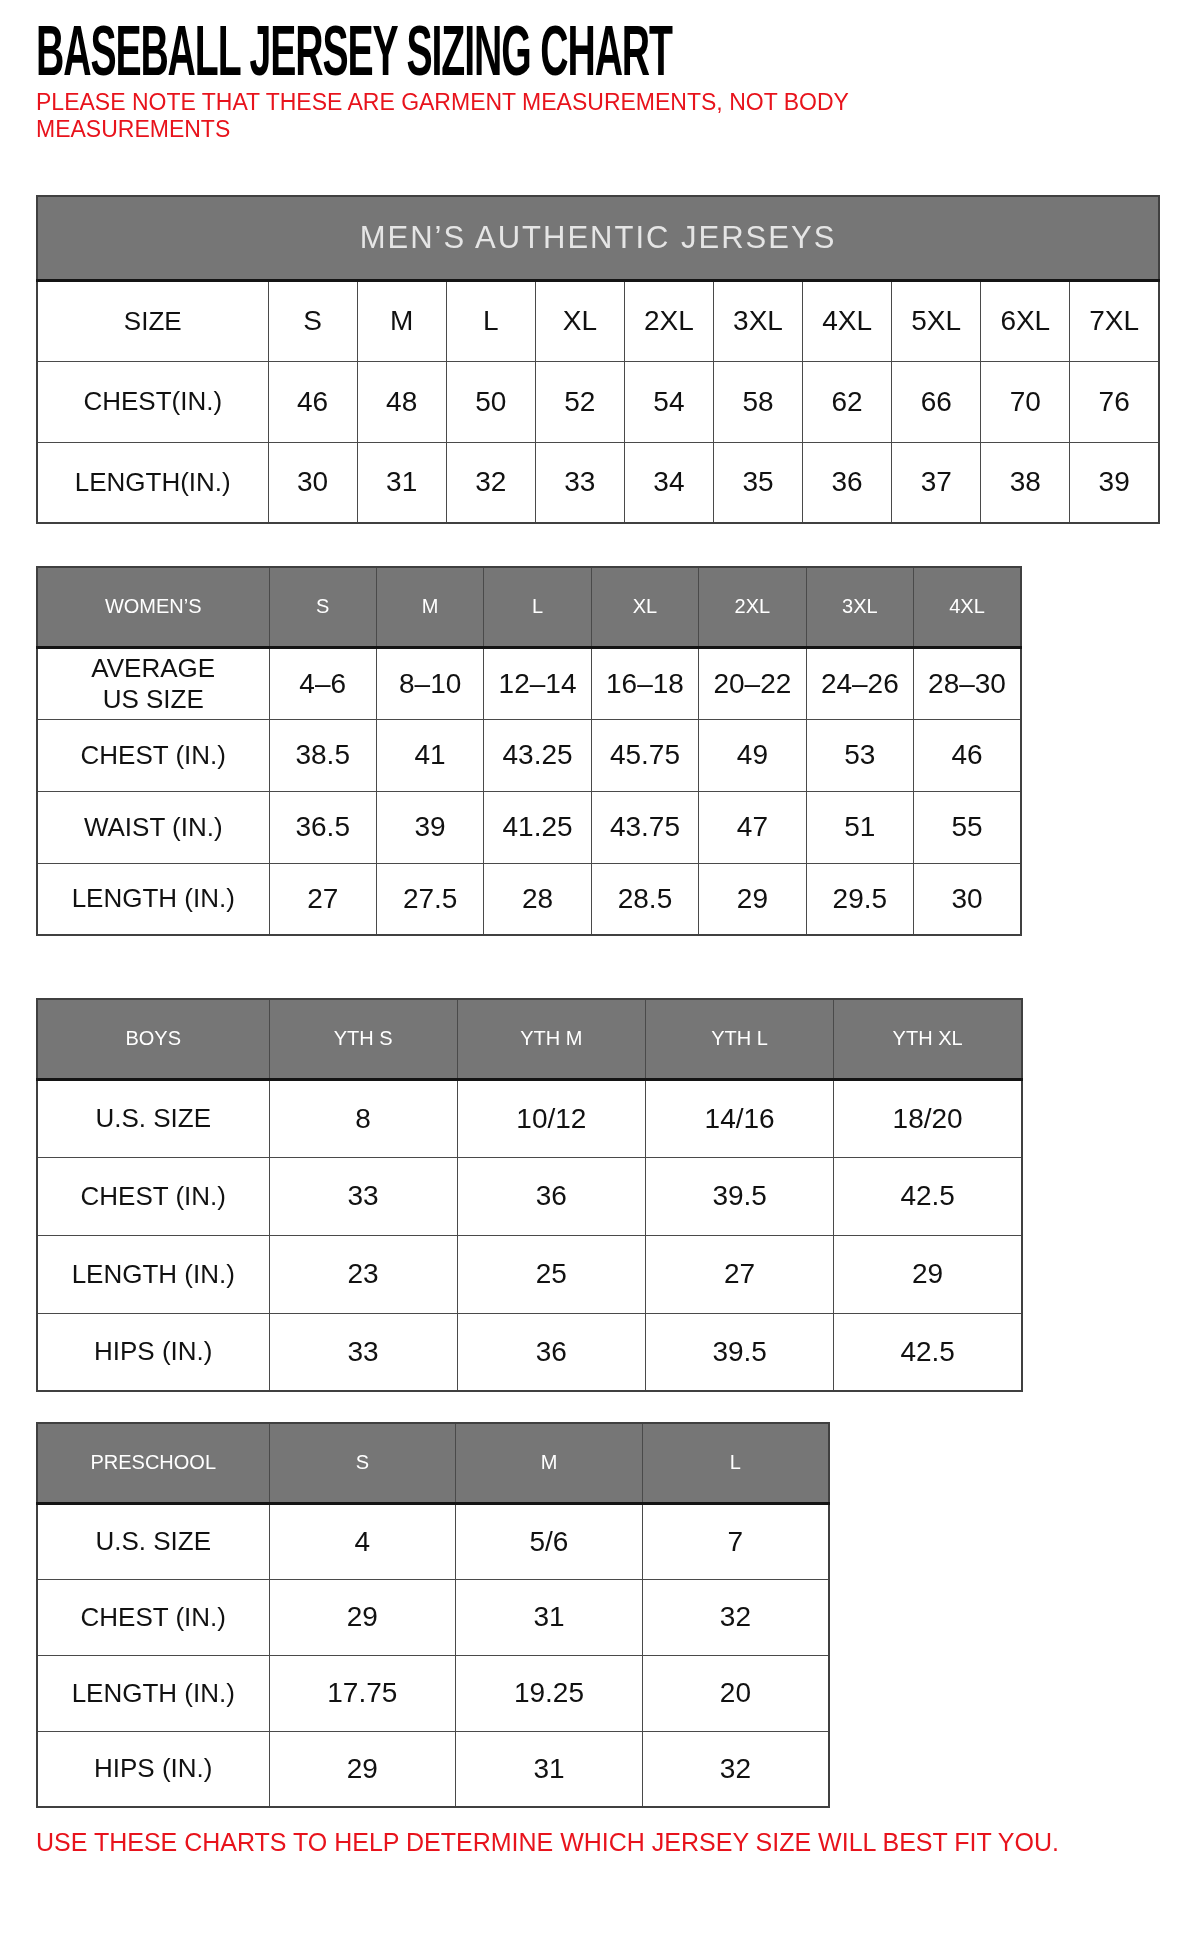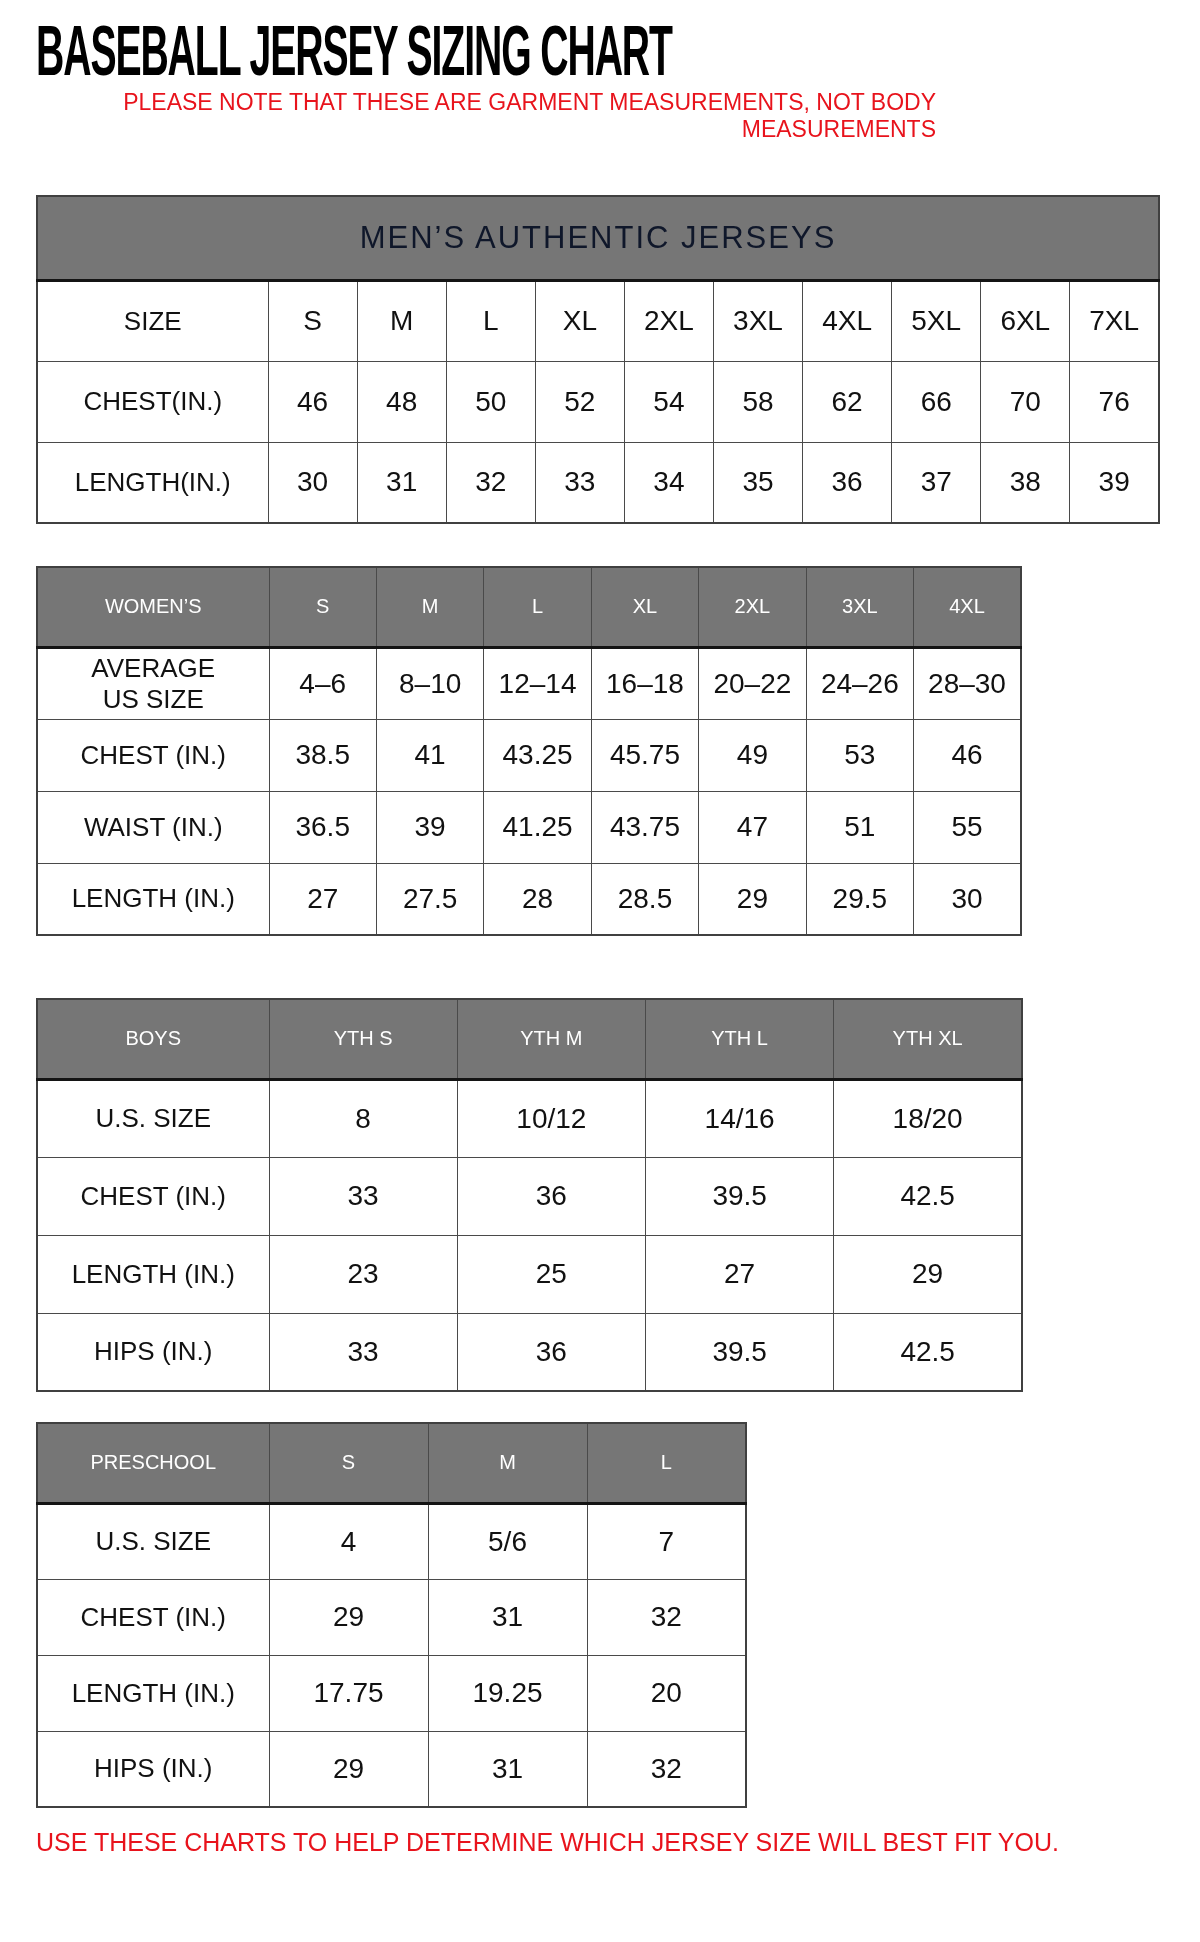--- a/index.html
+++ b/index.html
@@ -25,56 +25,55 @@
     transform: scaleX(0.56);
     transform-origin: 0 50%;
     color: #000000;
   }
   .note {
     margin-top: 11px;
     max-width: 900px;
     font-size: 23px;
     line-height: 27px;
     color: var(--red, #e8131c);
-    text-align: right;
   }
   table.sz {
     border-collapse: collapse;
     table-layout: fixed;
     text-align: center;
     border: 2px solid var(--border, #404040);
   }
   table.sz th, table.sz td {
     border: 1.5px solid #4a4a4a;
     padding: 0;
     font-weight: 400;
     overflow: hidden;
   }
   table.sz td.val { font-size: 28px; }
   table.sz td.lab, table.sz th.lab {
     font-size: 26px;
     white-space: pre-line;
   }
   table.sz th.banner {
     background: var(--gray, #767676);
-    color: #0f172a;
+    color: #e5e5e5;
     font-size: 31px;
     letter-spacing: 2px;
     border-bottom: 3px solid #141414;
   }
   table.sz th.hdr {
     background: var(--gray, #767676);
     color: #ffffff;
     font-size: 20px;
     border-bottom: 3px solid #141414;
   }
   .t-mens   { width: 1124px; margin-top: 52px; }
   .t-womens { width: 986px;  margin-top: 42px; }
   .t-boys   { width: 987px;  margin-top: 62px; }
-  .t-pre    { width: 711px;  margin-top: 30px; }
+  .t-pre    { width: 794px;  margin-top: 30px; }
   .t-mens tr   { height: 81px; }
   .t-mens tr:first-child   { height: 84px; }
   .t-womens tr { height: 72px; }
   .t-womens tr:first-child { height: 80px; }
   .t-boys tr   { height: 78px; }
   .t-boys tr:first-child   { height: 80px; }
   .t-pre tr    { height: 76px; }
   .t-pre tr:first-child    { height: 80px; }
   .footer {
     margin-top: 20px;

